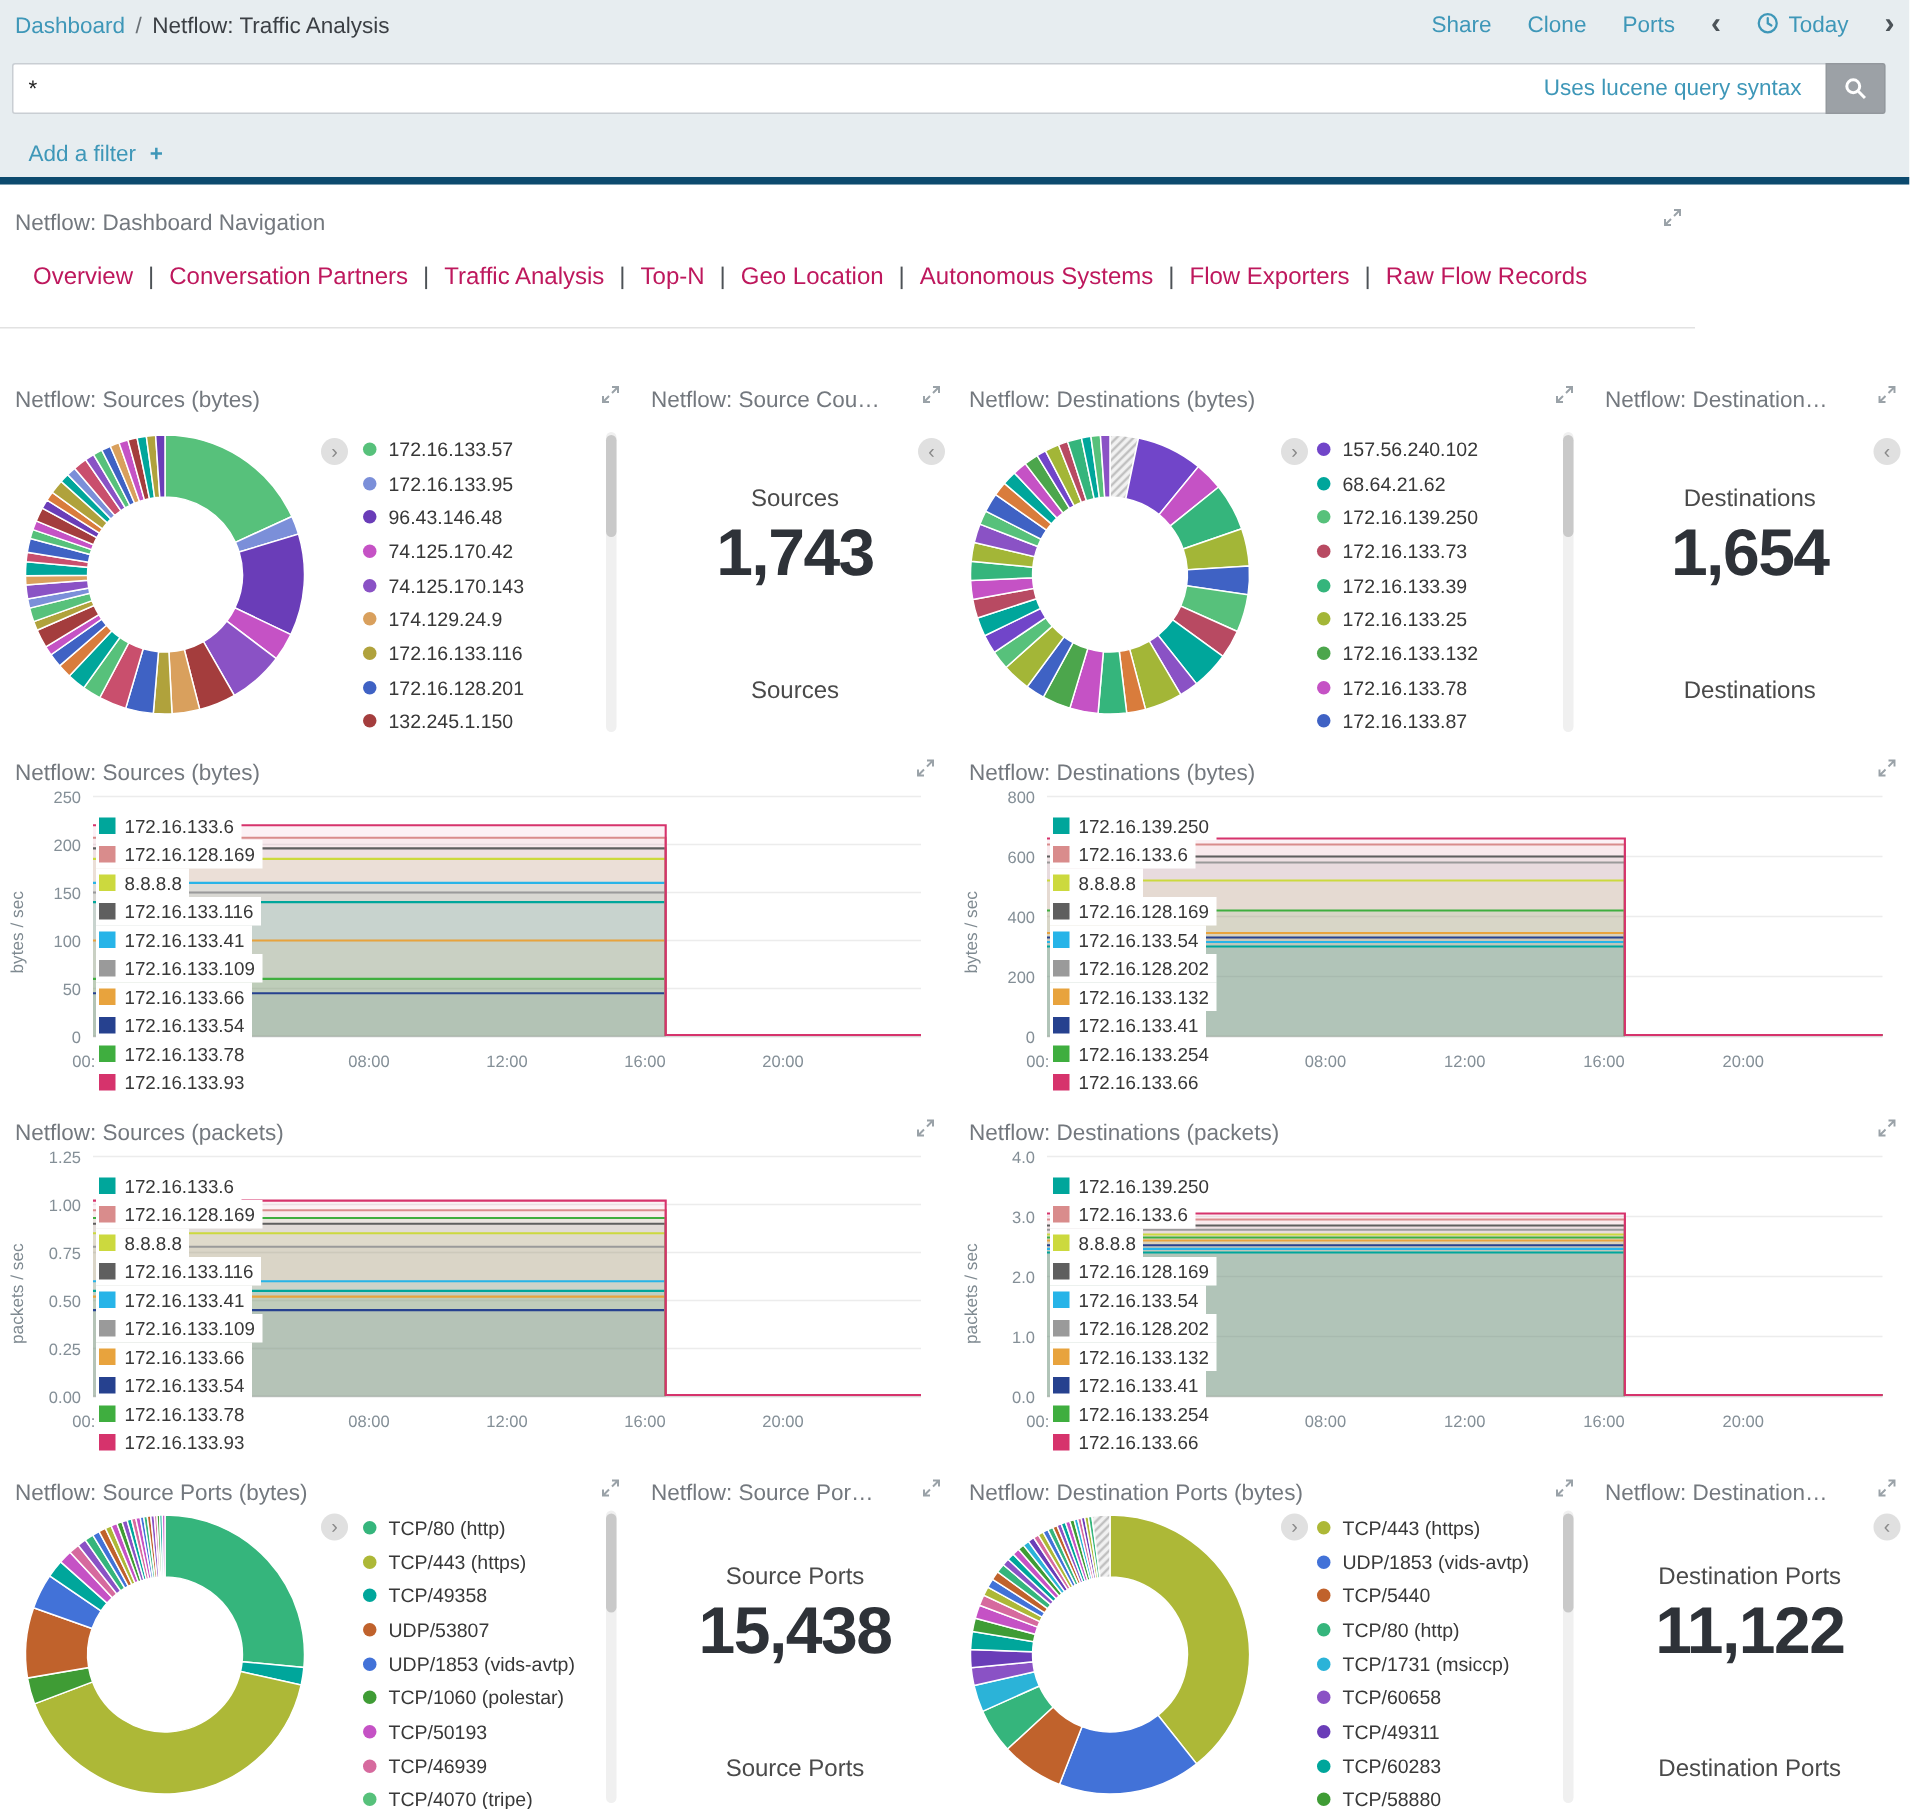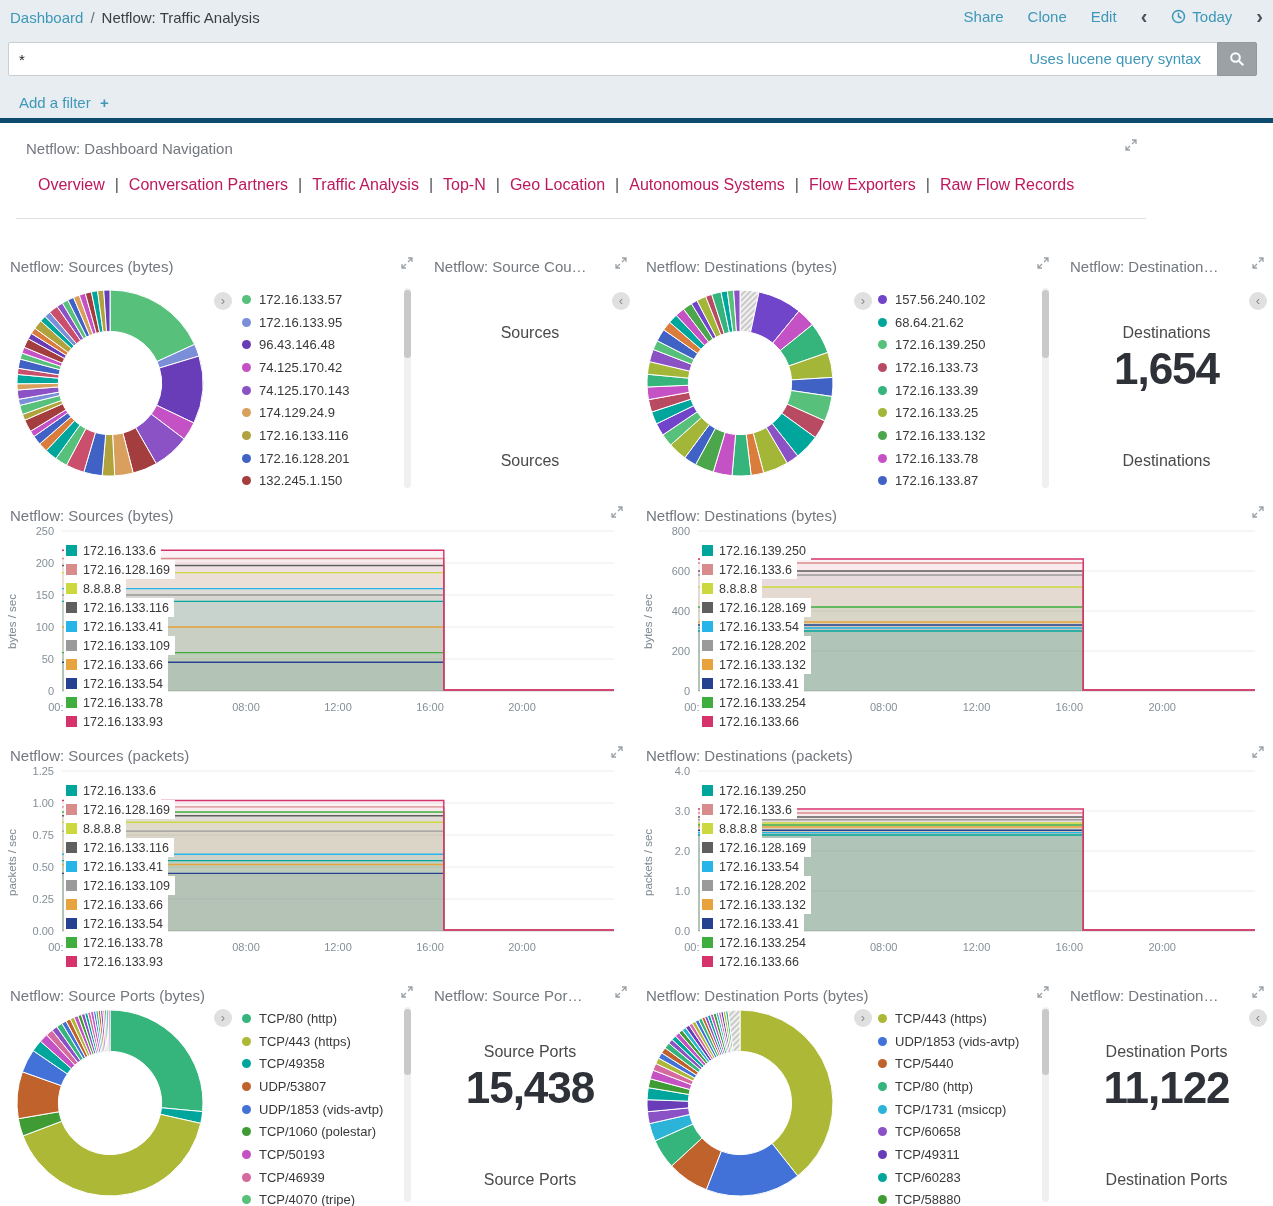--- a/index.html
+++ b/index.html
@@ -9,21 +9,21 @@
   }
   
   .topbar{position:absolute;left:0;top:0;width:1273px;height:118px;background:#e7edf0;border-bottom:5px solid #0c4a6e}
   .crumb-row{position:absolute;left:10px;top:9px;font-size:15px;white-space:nowrap}
   .crumb{color:#3e97b8;cursor:pointer}
   .crumb-sep{color:#6b7176;margin:0 7px}
   .crumb-title{color:#3b3f44}
   .actions{position:absolute;right:10px;top:7px;display:flex;align-items:center;gap:24px;font-size:15px}
   .action{color:#3e97b8;cursor:pointer}
   .hdr-chev{color:#4c5358;font-size:20px;font-weight:bold;line-height:18px;cursor:pointer}
-  .time-picker{display:flex;align-items:center;gap:6px;color:#3e97b8;cursor:pointer}
+  .time-picker{display:flex;gap:6px;color:#3e97b8;cursor:pointer}
   .query-wrap{position:absolute;left:8px;top:42px;width:1249px;height:34px}
   .query-wrap input{width:100%;height:100%;box-sizing:border-box;border:1px solid #c9ced3;border-radius:2px;
     padding:0 230px 0 10px;font-size:15px;color:#222;font-family:"Liberation Sans",sans-serif;outline:none;background:#fff}
   .lucene-hint{position:absolute;right:56px;top:8px;font-size:15px;color:#3e97b8;cursor:pointer}
   .search-btn{position:absolute;right:0;top:0;width:40px;height:34px;background:#9ca1a6;border:1px solid #93989d;
     border-radius:0 2px 2px 0;cursor:pointer;display:flex;align-items:center;justify-content:center}
   .filter-row{position:absolute;left:19px;top:94px;font-size:15px}
   .add-filter{color:#3e97b8;cursor:pointer}
   .plus{color:#3e97b8;font-weight:bold;margin-left:5px;cursor:pointer}
   
@@ -60,21 +60,21 @@
 </head>
 <body>
 
 <div class="topbar">
   <div class="crumb-row">
     <span class="crumb">Dashboard</span><span class="crumb-sep">/</span><span class="crumb-title">Netflow: Traffic Analysis</span>
   </div>
   <div class="actions">
     <span class="action">Share</span>
     <span class="action">Clone</span>
-    <span class="action">Edit</span>
+    <span class="action">Ports</span>
     <span class="hdr-chev">‹</span>
     <span class="time-picker">
       <svg width="15" height="15" viewBox="0 0 16 16" style="position:static">
         <circle cx="8" cy="8" r="6.4" fill="none" stroke="#3e97b8" stroke-width="1.6"></circle>
         <path d="M8 4.4V8l2.6 1.6" fill="none" stroke="#3e97b8" stroke-width="1.6" stroke-linecap="round"></path>
       </svg>
       <span>Today</span>
     </span>
     <span class="hdr-chev">›</span>
   </div>
@@ -87,21 +87,21 @@
         <line x1="10" y1="10" x2="14.3" y2="14.3" stroke="#fff" stroke-width="2"></line>
       </svg>
     </button>
   </div>
   <div class="filter-row">
     <span class="add-filter">Add a filter</span>
     <span class="plus">+</span>
   </div>
 </div>
 
-<div class="panel nav-panel" style="left:16px;top:130px;width:1130px;height:88px">
+<div class="panel nav-panel" style="left:0;top:130px;width:1130px;height:88px">
   <div class="panel-title">Netflow: Dashboard Navigation</div>
   <span class="expand">
     <svg width="12" height="12" viewBox="0 0 12 12" style="position:static">
         <path d="M7 1h4v4M11 1L7 5M5 11H1V7M1 11l4-4" stroke="#9aa2a8" stroke-width="1.3" fill="none"></path>
       </svg>
   </span>
   <div class="nav-links"><span class="nav-link">Overview</span><span class="nav-sep">|</span><span class="nav-link">Conversation Partners</span><span class="nav-sep">|</span><span class="nav-link">Traffic Analysis</span><span class="nav-sep">|</span><span class="nav-link">Top-N</span><span class="nav-sep">|</span><span class="nav-link">Geo Location</span><span class="nav-sep">|</span><span class="nav-link">Autonomous Systems</span><span class="nav-sep">|</span><span class="nav-link">Flow Exporters</span><span class="nav-sep">|</span><span class="nav-link">Raw Flow Records</span></div>
 </div>
 
 <div class="panel" style="left:0;top:248px;width:422px;height:245px">
@@ -201,20 +201,21 @@
 
 <div class="panel" style="left:424px;top:248px;width:212px;height:245px">
   <div class="panel-title">Netflow: Source Cou…</div>
   <span class="expand">
     <svg width="12" height="12" viewBox="0 0 12 12" style="position:static">
         <path d="M7 1h4v4M11 1L7 5M5 11H1V7M1 11l4-4" stroke="#9aa2a8" stroke-width="1.3" fill="none"></path>
       </svg>
   </span>
   <div class="legend-page-btn" style="right:6px;top:44px;left:auto">‹</div>
   <div class="metric-heading" style="top:76px">Sources</div>
+  <div class="metric-value" style="top:96px">1,743</div>
   <div class="metric-footer" style="top:204px">Sources</div>
 </div>
 
 <div class="panel" style="left:636px;top:248px;width:422px;height:245px">
   <div class="panel-title">Netflow: Destinations (bytes)</div>
   <span class="expand">
     <svg width="12" height="12" viewBox="0 0 12 12" style="position:static">
         <path d="M7 1h4v4M11 1L7 5M5 11H1V7M1 11l4-4" stroke="#9aa2a8" stroke-width="1.3" fill="none"></path>
       </svg>
   </span>

